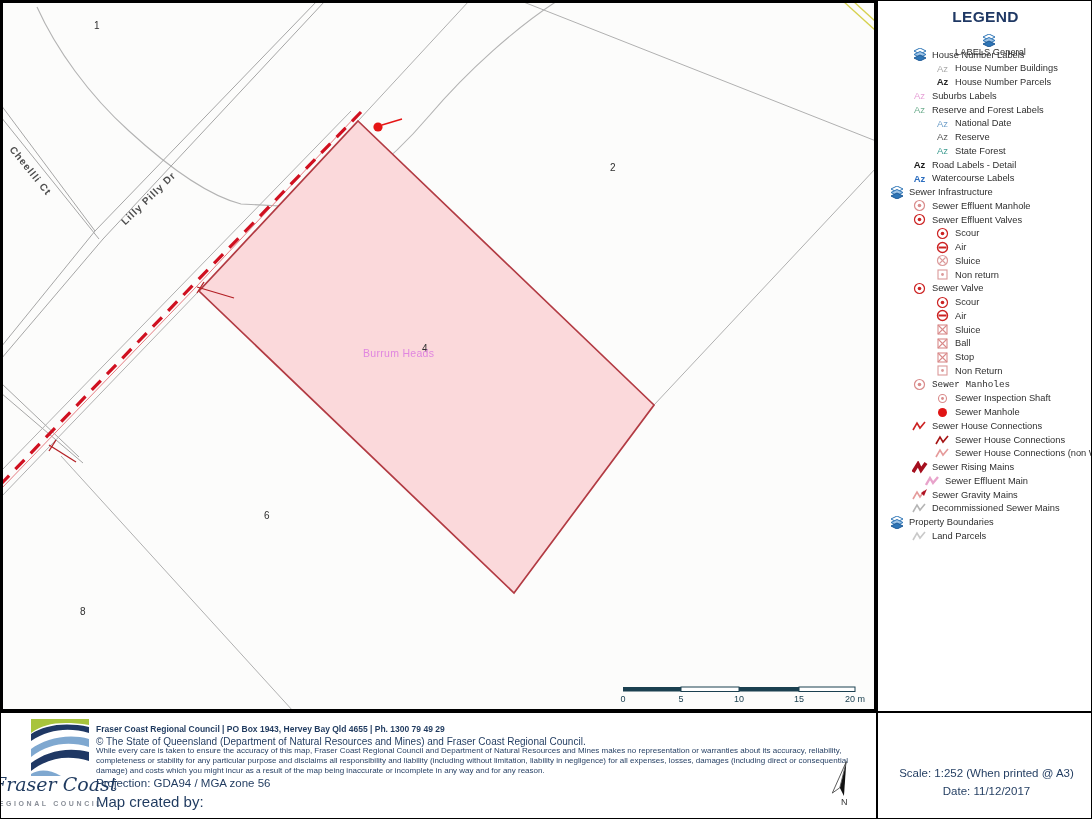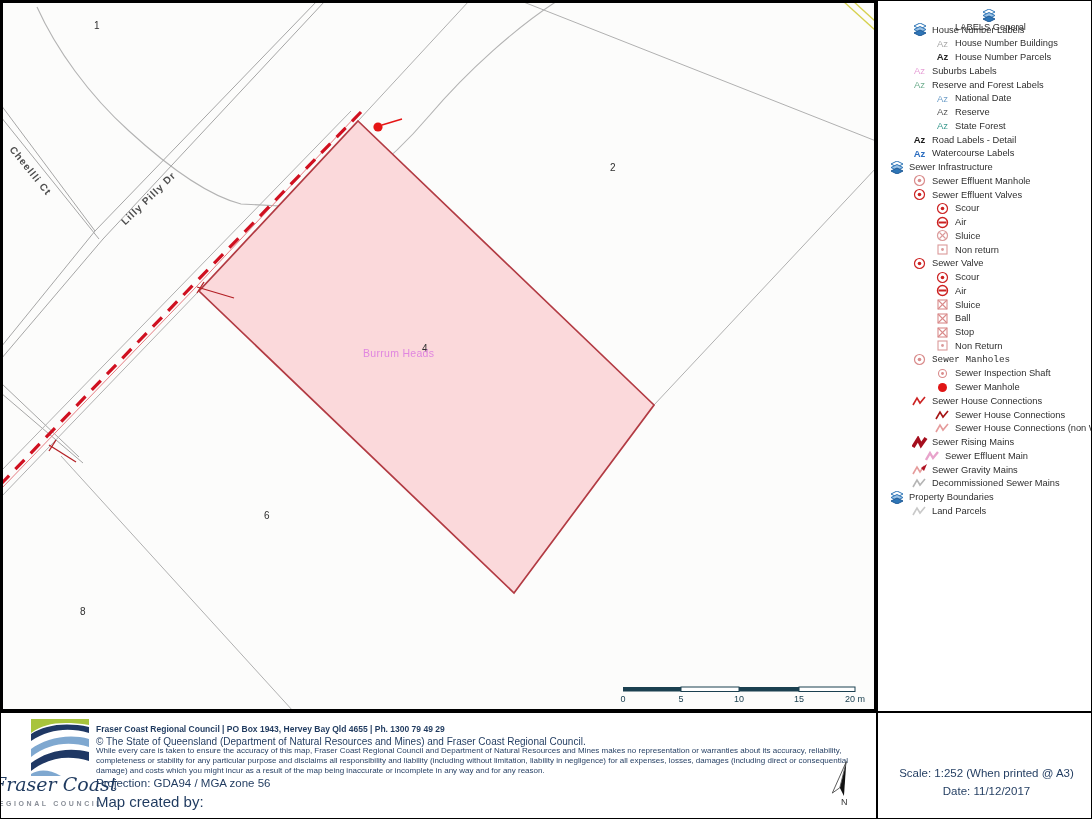--- a/index.html
+++ b/index.html
@@ -117,20 +117,21 @@
         <span class="road-label" style="left: 118px; top: 218px; transform: rotate(-44deg);">Lilly Pilly Dr</span>
         <span class="sb-tick" style="left: 622px; top: 693px;">0</span>
         <span class="sb-tick" style="left: 680px; top: 693px;">5</span>
         <span class="sb-tick" style="left: 738px; top: 693px;">10</span>
         <span class="sb-tick" style="left: 798px; top: 693px;">15</span>
         <span class="sb-tick" style="left: 854px; top: 693px;">20 m</span>
       </div>
   </div>
 
   <div id="legend-panel">
+    <div id="legend-title">LEGEND</div>
     <div id="legend-items">
         <div class="lrow" style="padding-left: 10px; flex-direction: column;">
           <span class="licon">
             <svg width="14" height="13" viewBox="0 0 14 13">
               <path d="M7,0 L13,3 L7,6 L1,3 Z" fill="#fff" stroke="#2e75b6"></path>
               <path d="M7,3.5 L13,6.5 L7,9.5 L1,6.5 Z" fill="#9dc3e6" stroke="#2e75b6"></path>
               <path d="M7,7 L13,10 L7,13 L1,10 Z" fill="#2e75b6" stroke="#1f5a96"></path>
             </svg>
           </span>
           <span class="llabel">LABELS General</span>

